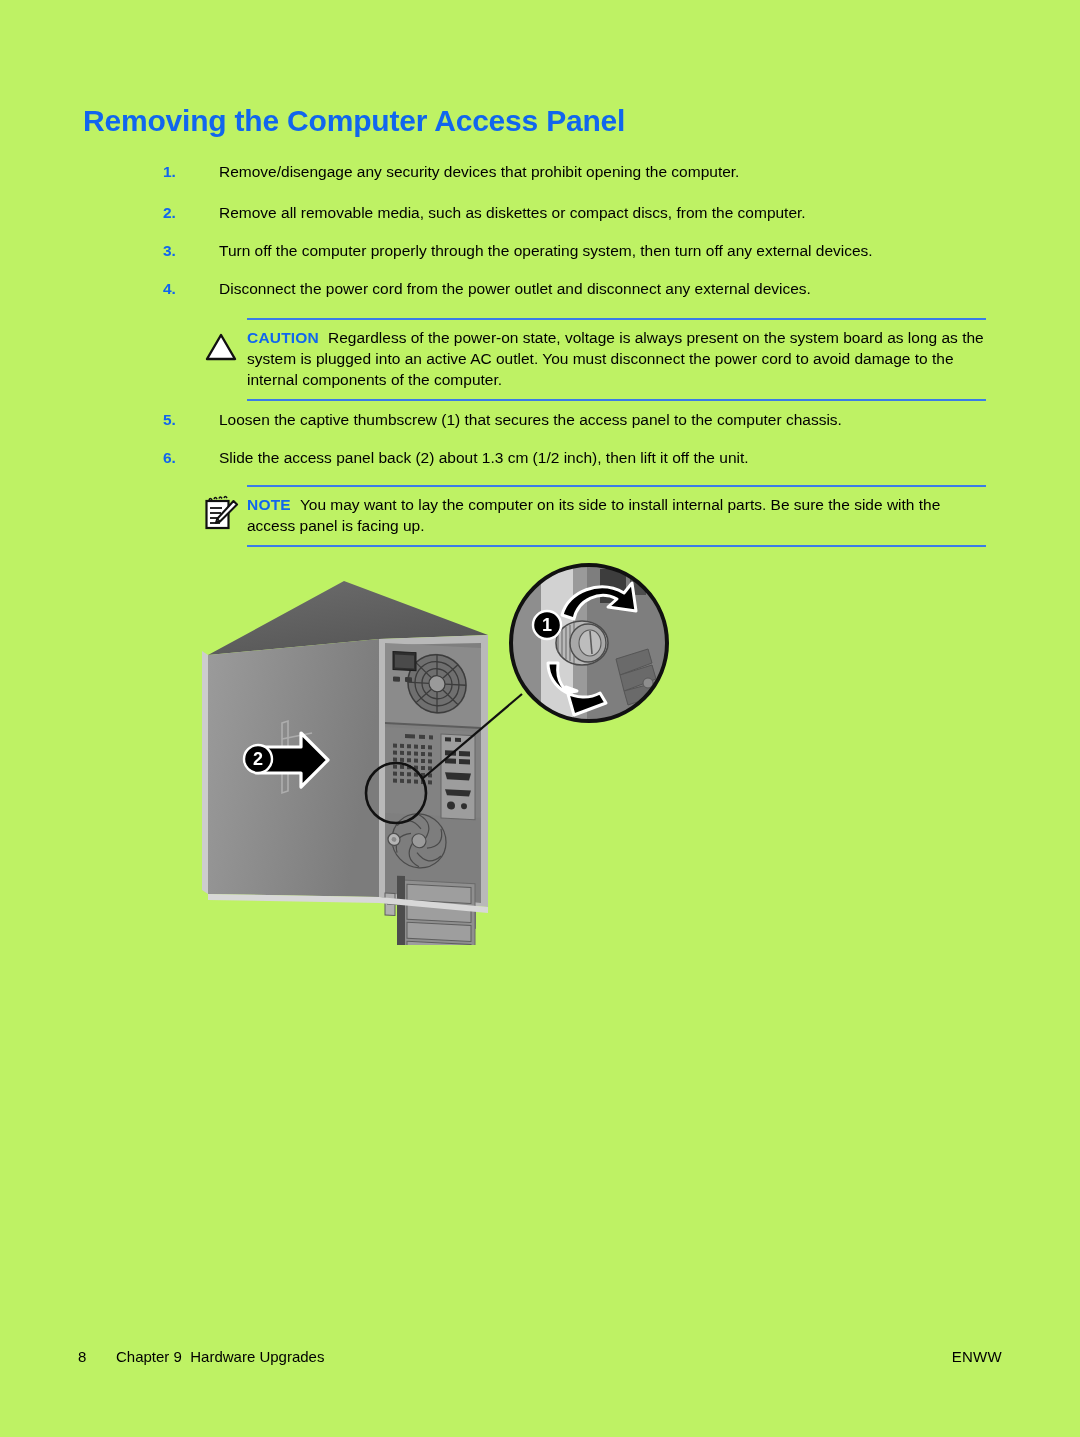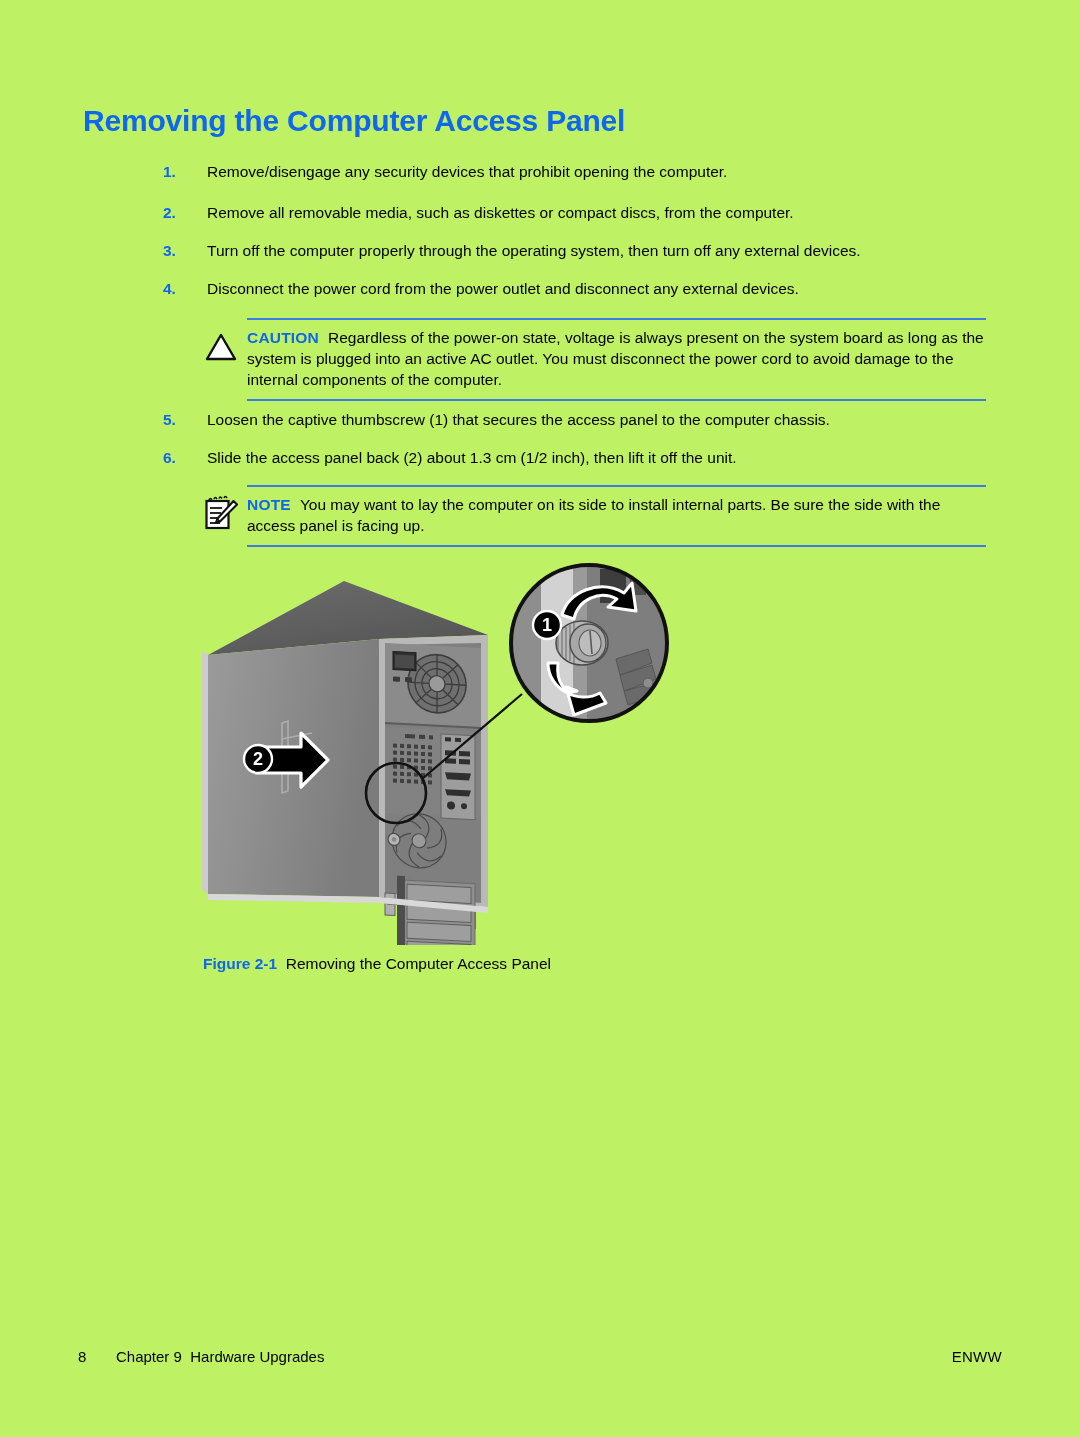--- a/index.html
+++ b/index.html
@@ -45,21 +45,21 @@
     position: absolute;
     left: 0;
     top: 0;
     width: 32px;
     color: #1166ee;
     font-weight: bold;
     font-size: 15.5px;
   }
   .step-text {
     display: block;
-    margin-left: 44px;
+    margin-left: 56px;
     color: #000;
   }
 
   
   .admon {
     position: absolute;
     left: 200px;
     width: 786px;
   }
   .admon .rule {
@@ -454,23 +454,20 @@
         </g>
 
         <circle cx="393" cy="80" r="78" fill="none" stroke="#111111" stroke-width="4"></circle>
 
         <circle cx="351" cy="62" r="14" fill="#000000" stroke="#ffffff" stroke-width="2.4"></circle>
         <text x="351" y="68" text-anchor="middle" font-family="Liberation Sans, sans-serif" font-size="18" font-weight="bold" fill="#ffffff">1</text>
       </g>
     </svg>
   </div>
 
-  <div class="figure-caption">
-    <span class="fignum">Figure 2-1</span><span>Removing the Computer Access Panel</span>
-  </div>
 
   <div class="footer">
     <div class="footer-left">
       <span class="footer-pageno">8</span><span class="footer-chapter"><span class="ch">Chapter 9</span><span>Hardware Upgrades</span></span>
     </div>
     <div class="footer-right">ENWW</div>
   </div>
 
 </div>
 

